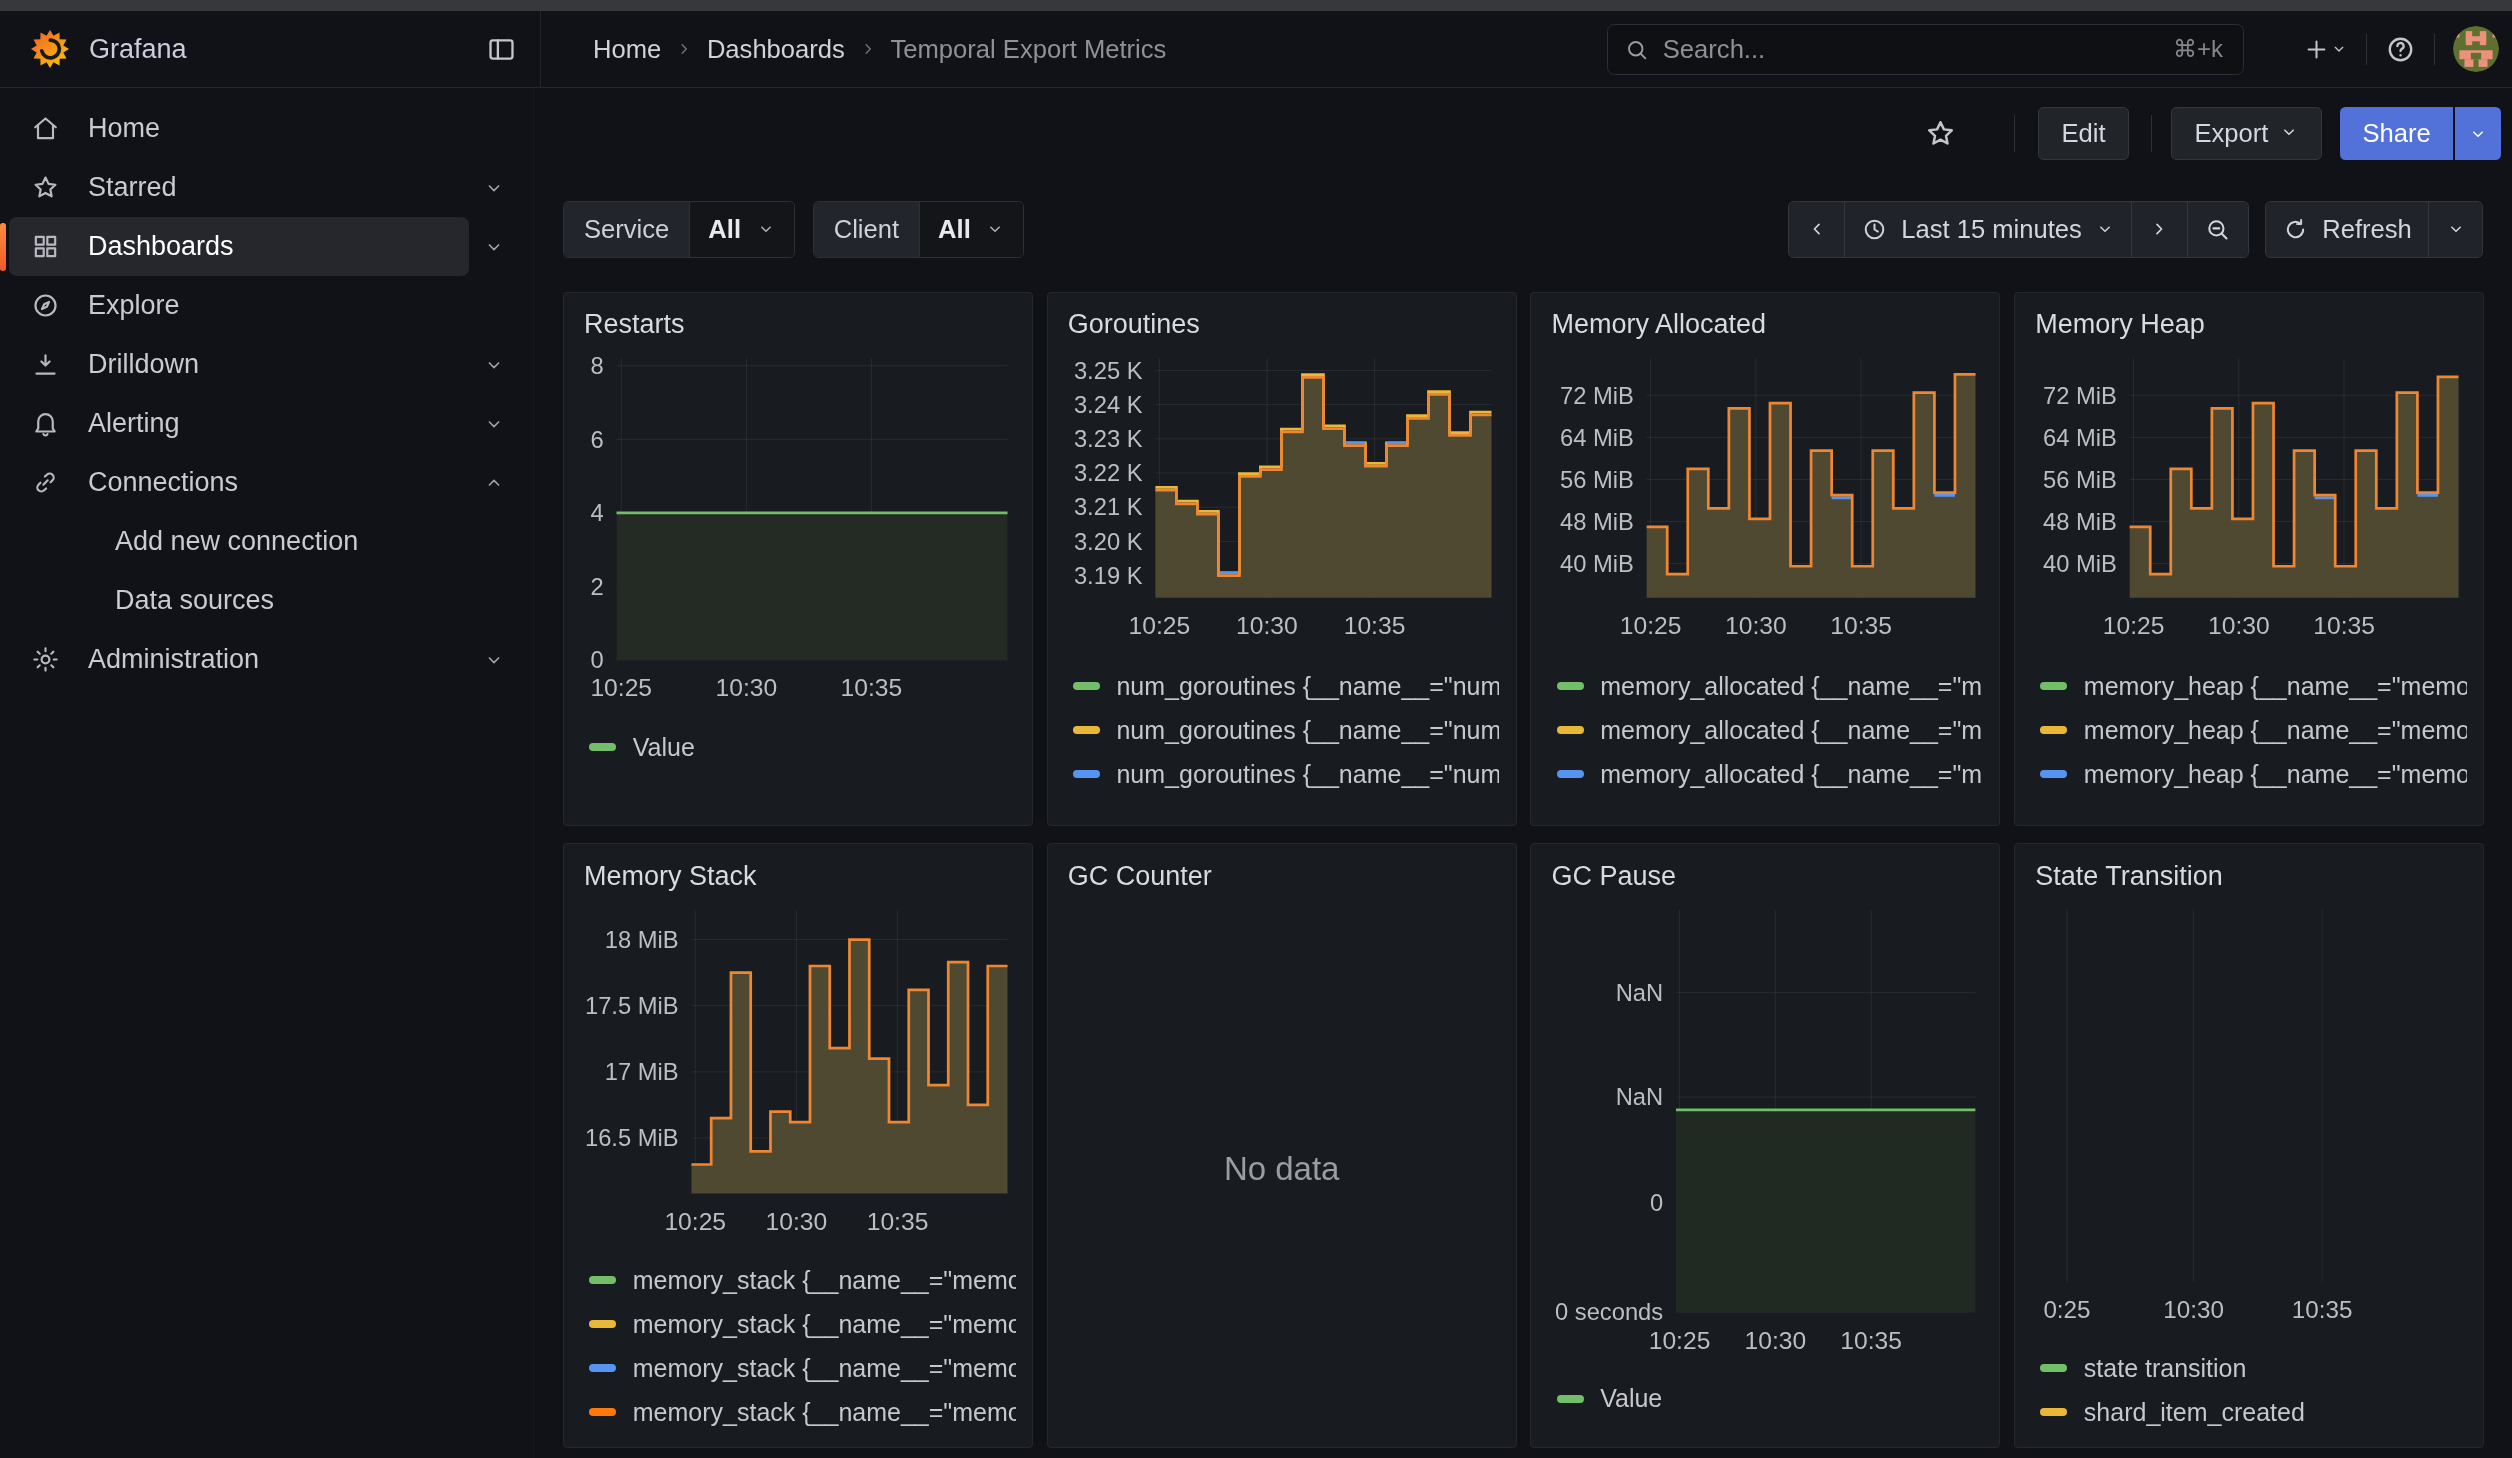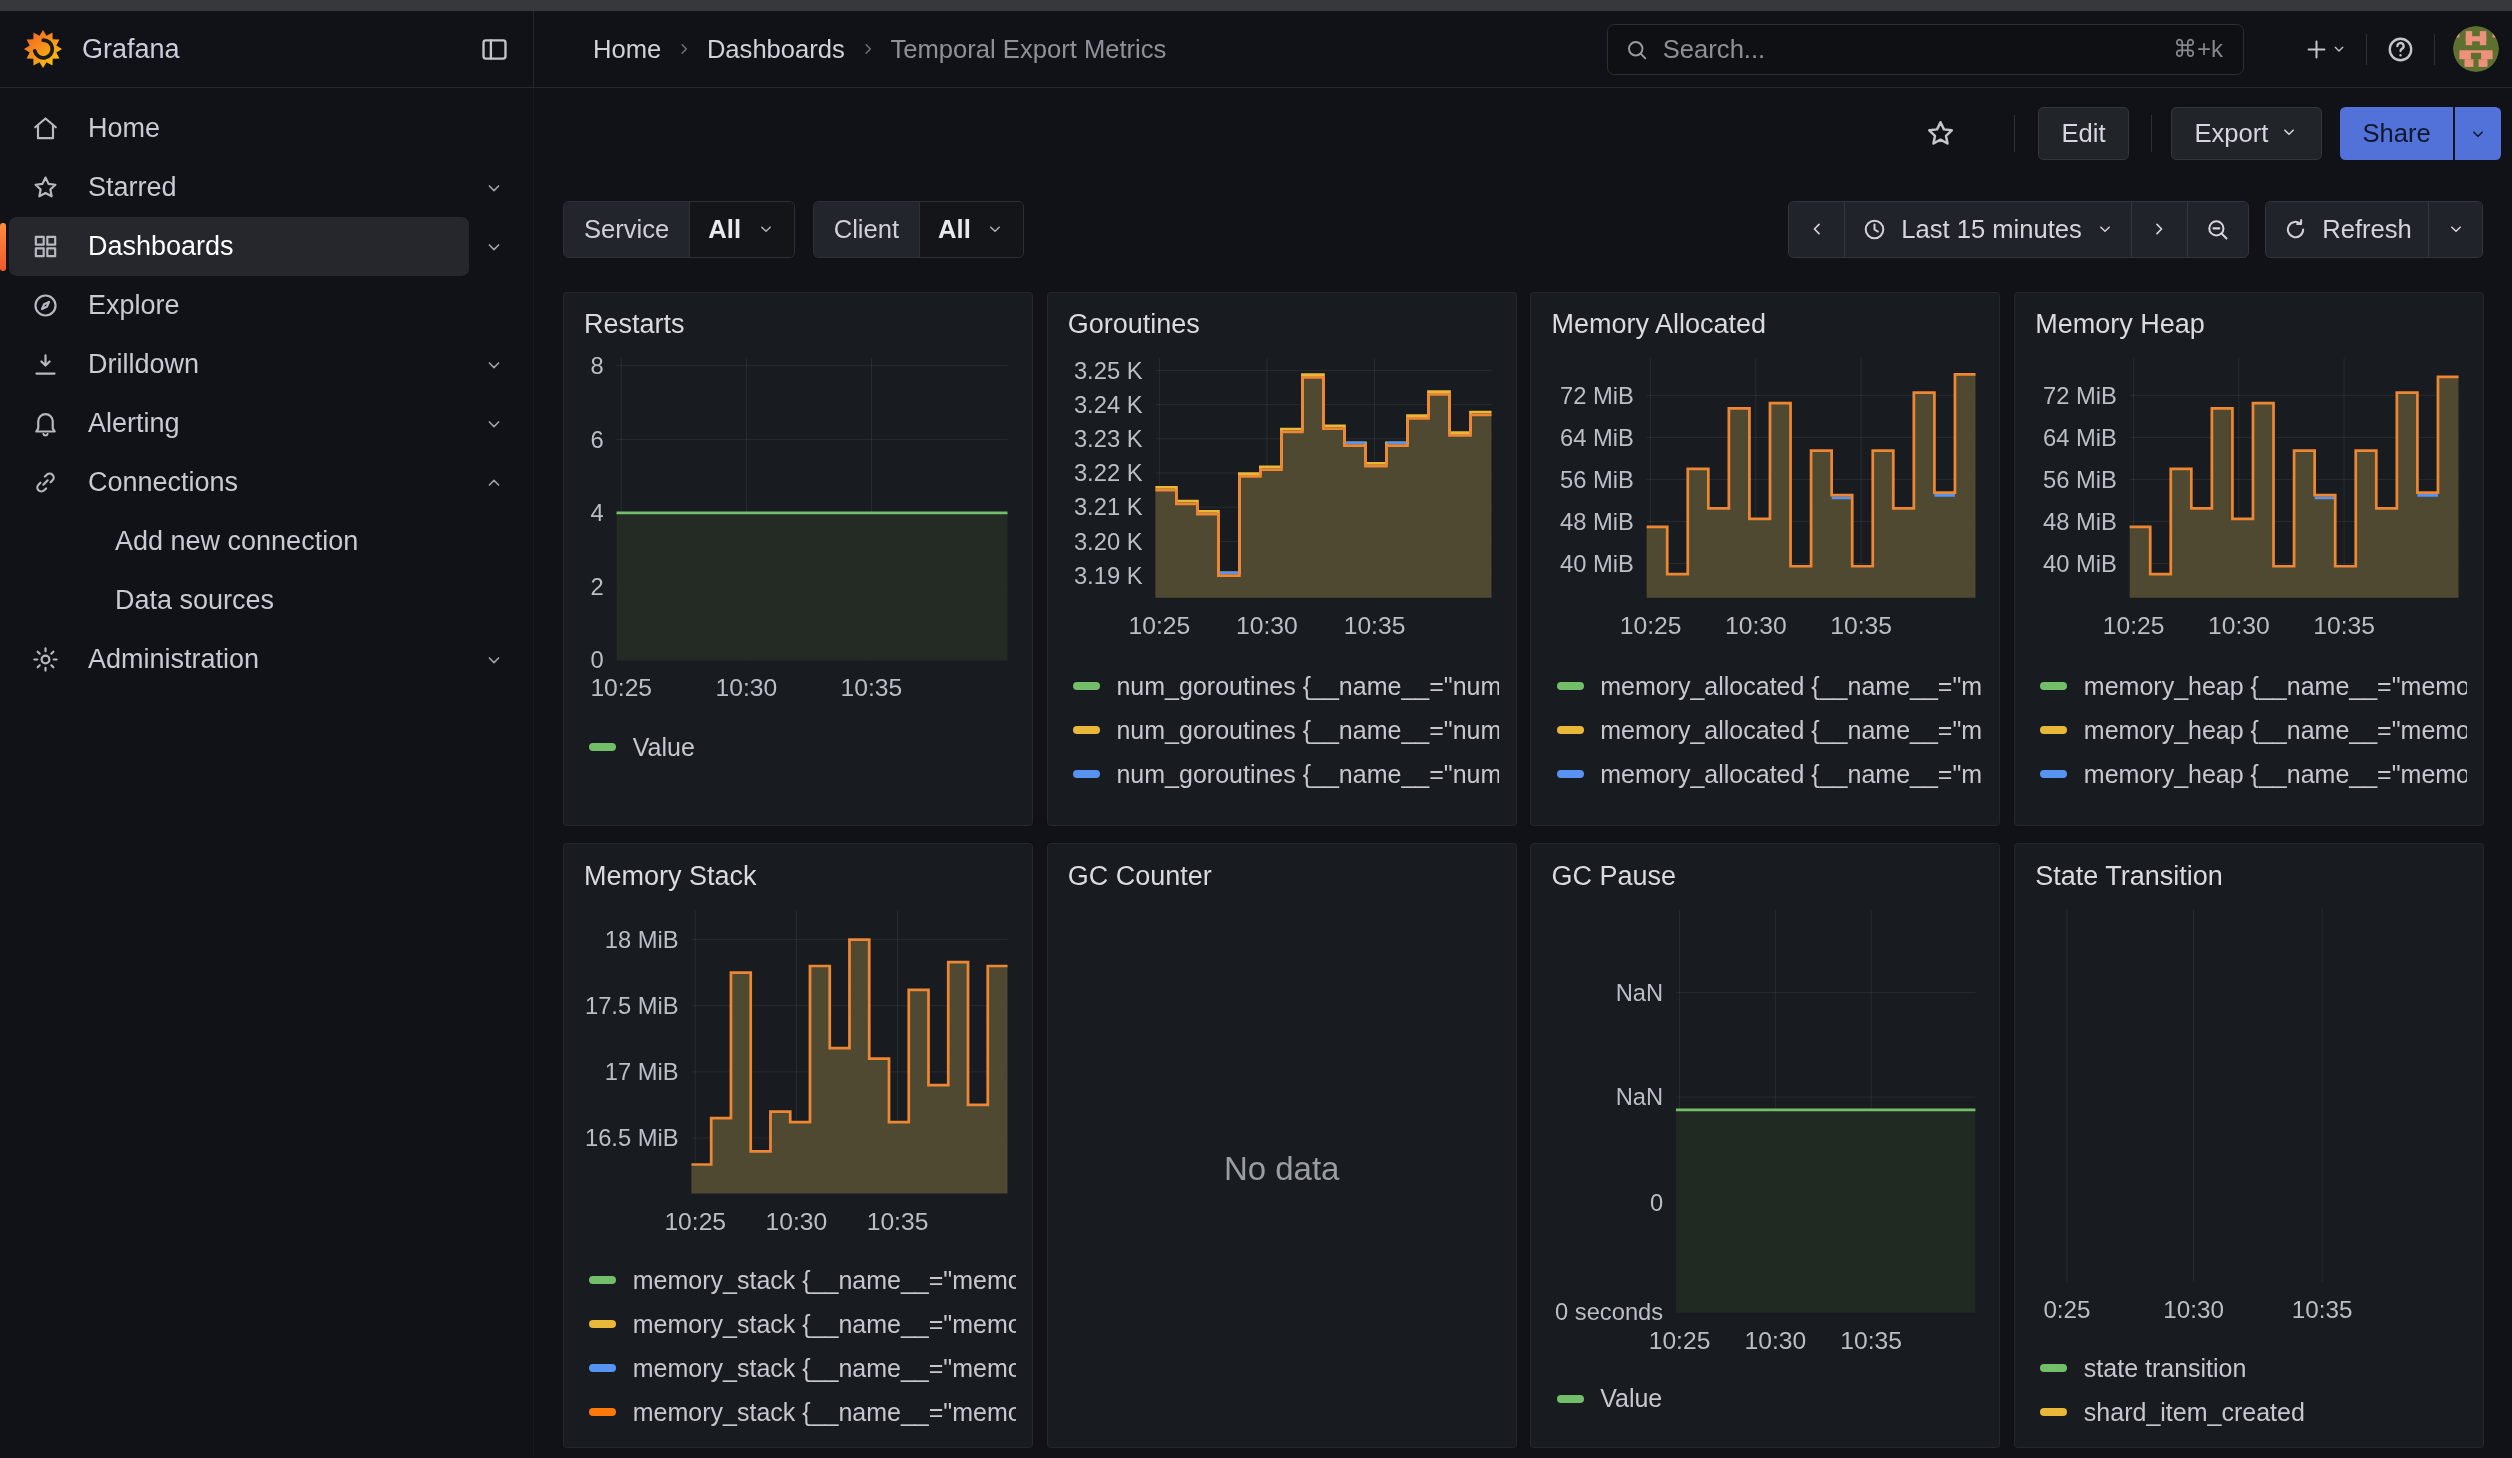--- a/index.html
+++ b/index.html
@@ -6,21 +6,21 @@
   html,body { background:#0c0d10; }
   body { font-family:"Liberation Sans","DejaVu Sans",sans-serif; color:#d5d6e0; }
   .screen { position:relative; width:2512px; height:1458px; background:#111217; overflow:hidden; }
 
   
   .top-strip { position:absolute; top:0; left:0; width:100%; height:11px; background:#37383c; }
 
   
   .topbar { position:absolute; top:11px; left:0; width:100%; height:77px; background:#111217;
             border-bottom:0.9px solid rgba(204,204,220,0.12); }
-  .brand { position:absolute; left:0; top:0; width:534px; height:100%;
+  .brand { position:absolute; left:7px; top:0; width:534px; height:100%;
            border-right:0.9px solid rgba(204,204,220,0.10); display:flex; align-items:center; }
   .brand .logo { width:38px; height:38px; margin-left:24px; }
   .brand .brand-label { margin-left:20px; font-size:27px; color:#ccccdc; }
   .brand .toggle { position:absolute; right:20px; width:37px; height:37px; display:flex; align-items:center;
                    justify-content:center; color:#c4c5cc; cursor:pointer; background:none; border:none; }
   .breadcrumb { position:absolute; left:593px; top:0; height:100%; display:flex; align-items:center; gap:12.8px; }
   .breadcrumb .bc-link { font-size:25.6px; color:#d2d3da; cursor:pointer; }
   .breadcrumb .bc-current { font-size:25.6px; color:#8f9198; }
   .breadcrumb .bc-sep { color:#6f7177; display:flex; align-items:center; }
   .searchbox { position:absolute; left:1607px; top:12.8px; width:637px; height:51px; background:#0f1014;
@@ -50,21 +50,21 @@
   .nav-item.child { padding-left:79px; }
 
   
   .content { position:absolute; left:534px; top:88px; right:0; bottom:0; }
   .action-row { height:91px; display:flex; align-items:center; justify-content:flex-end; padding-right:11px; }
   .icon-btn { background:none; border:none; color:#c4c5cc; display:flex; align-items:center; justify-content:center;
               cursor:pointer; }
   .v-divider { width:0.9px; height:37px; background:rgba(204,204,220,0.16); }
   .btn { height:53px; display:inline-flex; align-items:center; gap:11px; padding:0 22px; border-radius:5.5px;
          font-size:25.6px; font-weight:500; color:#d5d6e0; background:#212429; border:0.9px solid #34373e; cursor:pointer; }
-  .btn-primary { background:#5271d9; border:none; color:#0f172a;justify-content:flex-end; }
+  .btn-primary { background:#5271d9; border:none; color:#ffffff;justify-content:flex-end; }
   .share-group { display:flex; gap:2.7px; }
   .share-group .main { border-radius:5.5px 0 0 5.5px; }
   .share-group .caret { border-radius:0 5.5px 5.5px 0; padding:0 12.8px; }
   .ar-gap1{ margin-right:57px; } .ar-gap2{ margin-right:24px; } .ar-gap3{ margin-right:22px; }
   .ar-gap4{ margin-right:20px; } .ar-gap5{ margin-right:18px; }
 
   .controls-row { height:100px; display:flex; align-items:center; justify-content:space-between; padding:0 29px; }
   .filters { display:flex; gap:18px; }
   .filter-group { display:flex; height:57px; border:0.9px solid #2e3036; border-radius:5.5px; overflow:hidden; }
   .filter-label { display:flex; align-items:center; padding:0 20px; background:#22252b; font-size:25.6px; color:#d0d1d8; }

